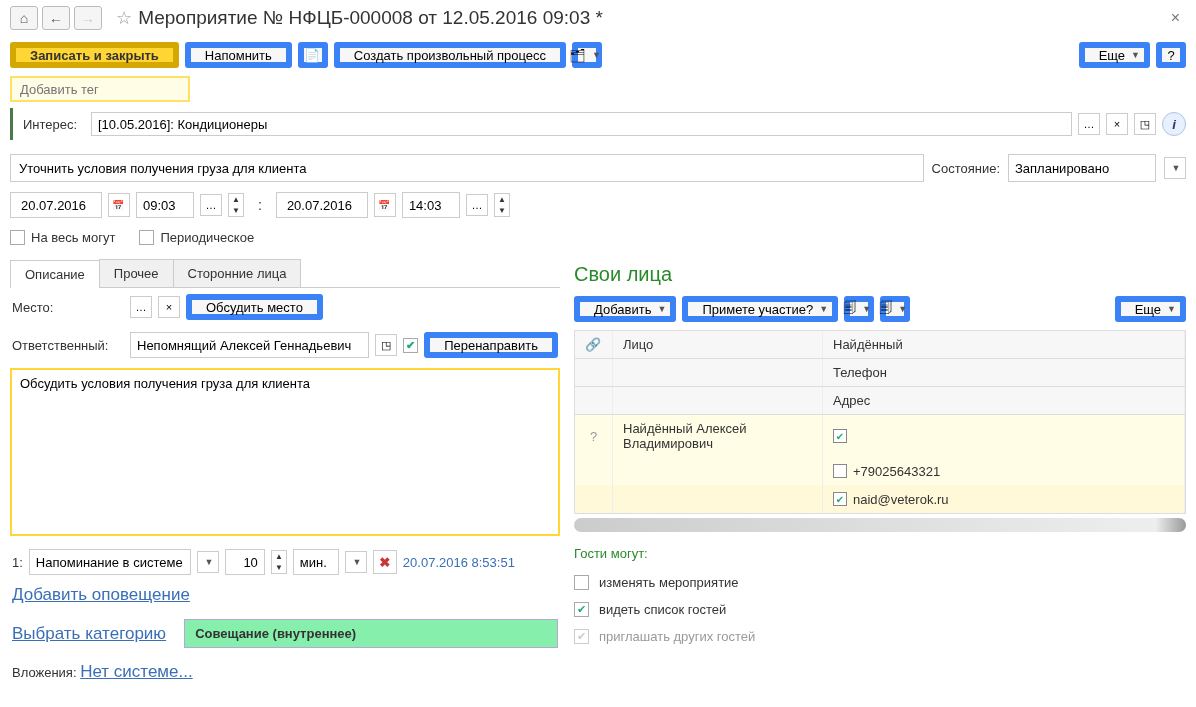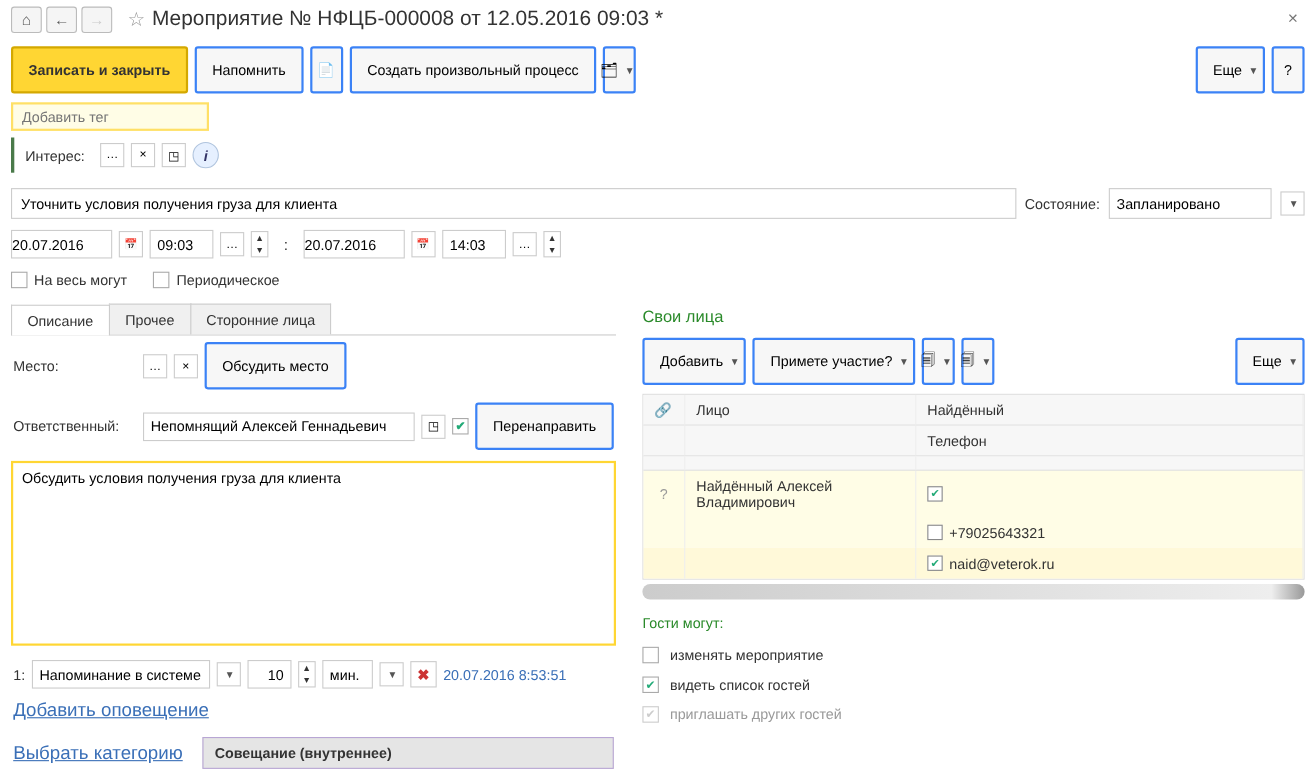--- a/index.html
+++ b/index.html
@@ -8,21 +8,21 @@
 
 .titlebar { display: flex; align-items: center; padding: 6px 10px 8px; }
 .titlebar .navbtns { display: flex; gap: 4px; margin-right: 8px; }
 .nav-btn { width: 28px; height: 24px; border: 1px solid #bbb; background: #f5f5f5; border-radius: 3px; display: flex; align-items: center; justify-content: center; cursor: pointer; font-size: 14px; color: #555; }
 .star { font-size: 18px; color: #999; margin: 0 6px; cursor: pointer; }
 .title { font-size: 19px; color: #333; font-weight: normal; }
 .close-x { margin-left: auto; font-size: 16px; color: #777; cursor: pointer; padding: 0 6px; }
 
 
 .toolbar { display: flex; align-items: center; padding: 4px 10px 8px; gap: 6px; }
-.btn { border: 2px solid #3b82f6; background: #f7f7f7; padding: 4px 14px; border-radius: 3px; cursor: pointer; height: 43px; display: inline-flex; align-items: center; gap: 4px; font-size: 13px; }
+.btn { border: 6px solid #3b82f6; background: #f7f7f7; padding: 4px 14px; border-radius: 3px; cursor: pointer; height: 26px; display: inline-flex; align-items: center; gap: 4px; font-size: 13px; }
 .btn-primary { background: #ffd633; border-color: #d4a800; font-weight: bold; color: #333; }
 .btn-icon { width: 30px; padding: 0; justify-content: center; }
 .btn-dd { padding-right: 4px; }
 .dd-arrow { font-size: 9px; color: #555; margin-left: 2px; }
 .spacer { flex: 1; }
 
 
 .tag-row { padding: 0 10px 6px; }
 .tag-input { border: 2px solid #ffe066; background: #fffde6; padding: 4px 8px; width: 180px; height: 26px; font-size: 13px; color: #999; }
 
@@ -34,34 +34,34 @@
 .info-btn { width: 24px; height: 24px; border: 1px solid #b0c4de; background: #e6f0ff; border-radius: 50%; color: #336; font-weight: bold; font-style: italic; display: inline-flex; align-items: center; justify-content: center; cursor: pointer; }
 
 
 .form-area { padding: 14px 10px 6px; display: flex; gap: 8px; align-items: center; }
 .subject-input { flex: 1; border: 1px solid #ccc; padding: 4px 8px; height: 28px; font-size: 13px; }
 .state-label { color: #333; }
 .state-select { border: 1px solid #ccc; padding: 3px 6px; height: 28px; width: 148px; font-size: 13px; }
 
 
 .date-row { display: flex; align-items: center; padding: 4px 10px; gap: 6px; }
-.date-input { border: 1px solid #ccc; padding: 3px 0; height: 26px; width: 92px; font-size: 13px; }
+.date-input { border: 1px solid #ccc; padding: 3px 10px; height: 26px; width: 92px; font-size: 13px; }
 .time-input { border: 1px solid #ccc; padding: 3px 6px; height: 26px; width: 58px; font-size: 13px; }
 .cal-btn { width: 22px; height: 24px; border: 1px solid #ccc; background: #fff; cursor: pointer; font-size: 10px; }
 .spin-btn { width: 16px; height: 24px; border: 1px solid #ccc; background: #fff; cursor: pointer; font-size: 8px; display: flex; flex-direction: column; }
 .spin-btn span { flex: 1; display: flex; align-items: center; justify-content: center; }
 .colon { margin: 0 8px; font-size: 14px; }
 
 
 .chk-row { display: flex; align-items: center; padding: 8px 10px; gap: 24px; }
 .chk-item { display: flex; align-items: center; gap: 6px; }
 .chk { width: 15px; height: 15px; border: 1px solid #aaa; cursor: pointer; display: inline-flex; align-items: center; justify-content: center; font-size: 11px; color: #2a7; }
 
 
-.columns { display: flex; padding: 6px 10px; gap: 24px; }
+.columns { display: flex; padding: 6px 10px; gap: 14px; }
 .col-left { width: 550px; }
 .col-right { flex: 1; }
 
 
 .tabs { display: flex; border-bottom: 1px solid #ccc; }
 .tab { padding: 6px 14px; border: 1px solid #ccc; border-bottom: none; background: #f0f0f0; cursor: pointer; margin-right: -1px; font-size: 13px; }
 .tab.active { background: #fff; position: relative; top: 1px; }
 
 
 .field-row { display: flex; align-items: center; padding: 6px 2px; gap: 6px; }
@@ -73,24 +73,24 @@
 
 .reminder-row { display: flex; align-items: center; padding: 10px 2px 4px; gap: 6px; }
 .rem-select { border: 1px solid #ccc; padding: 3px 6px; height: 26px; font-size: 13px; }
 .num-input { border: 1px solid #ccc; padding: 3px 6px; height: 26px; width: 40px; font-size: 13px; text-align: right; }
 .del-btn { width: 24px; height: 24px; border: 1px solid #ccc; background: #fff; cursor: pointer; color: #c33; font-weight: bold; }
 .rem-time { color: #3a6fb7; }
 
 .link { color: #3a6fb7; text-decoration: underline; cursor: pointer; font-size: 17px; }
 .link-row { padding: 6px 2px; }
 .cat-row { display: flex; align-items: center; gap: 18px; padding: 8px 2px; }
-.cat-box { flex: 1; background: #e5e5e5; border: 1px solid #b8a6d4; padding: 6px 10px; font-weight: bold; }
-
-
-.right-title { color: #2a8a2a; font-size: 15px; padding: 4px 0 10px; }
+.cat-box { flex: 1; background: #86efac; border: 1px solid #b8a6d4; padding: 6px 10px; font-weight: bold; }
+
+
+.right-title { color: #2a8a2a; font-size: 20px; padding: 4px 0 10px; }
 .right-toolbar { display: flex; align-items: center; gap: 6px; padding-bottom: 8px; }
 .table { border: 1px solid #ddd; width: 100%; }
 .th-row { display: flex; background: #f7f7f7; border-bottom: 1px solid #ddd; }
 .th, .td { padding: 6px 10px; border-right: 1px solid #eee; font-size: 13px; }
 .th-icon { width: 38px; }
 .th-person { width: 210px; }
 .th-remind { flex: 1; }
 .data-row { display: flex; background: #fffde6; min-height: 28px; align-items: stretch; }
 .data-row.stripe { background: #fff9d9; }
 .td-icon { width: 38px; display: flex; align-items: center; justify-content: center; color: #999; }
@@ -132,20 +132,21 @@
     </button>
   <button class="btn btn-icon">?</button>
 </div>
 
 <div class="tag-row">
   <input class="tag-input" placeholder="Добавить тег" style="">
 </div>
 
 <div class="interest-row">
   <span class="interest-label">Интерес:</span>
+  <input class="interest-input" value="[10.05.2016]: Кондиционеры" style="">
   <button class="field-btn">…</button>
   <button class="field-btn">×</button>
   <button class="field-btn">◳</button>
   <button class="info-btn">i</button>
 </div>
 
 <div class="form-area">
   <input class="subject-input" value="Уточнить условия получения груза для клиента" style="">
   <span class="state-label">Состояние:</span>
   <input class="state-select" value="Запланировано" style="">
@@ -273,20 +274,21 @@
         <div class="th th-remind">Найдённый</div>
       </div>
       <div class="th-row">
         <div class="th th-icon"></div>
         <div class="th th-person"></div>
         <div class="th th-remind">Телефон</div>
       </div>
       <div class="th-row">
         <div class="th th-icon"></div>
         <div class="th th-person"></div>
+        <div class="th th-remind">Адрес</div>
       </div>
       <div class="data-row">
         <div class="td td-icon">?</div>
         <div class="td td-person">Найдённый Алексей Владимирович</div>
         <div class="td td-remind">
           <span class="chk-sm checked">✔</span>
         </div>
       </div>
       <div class="data-row">
         <div class="td td-icon"></div>

